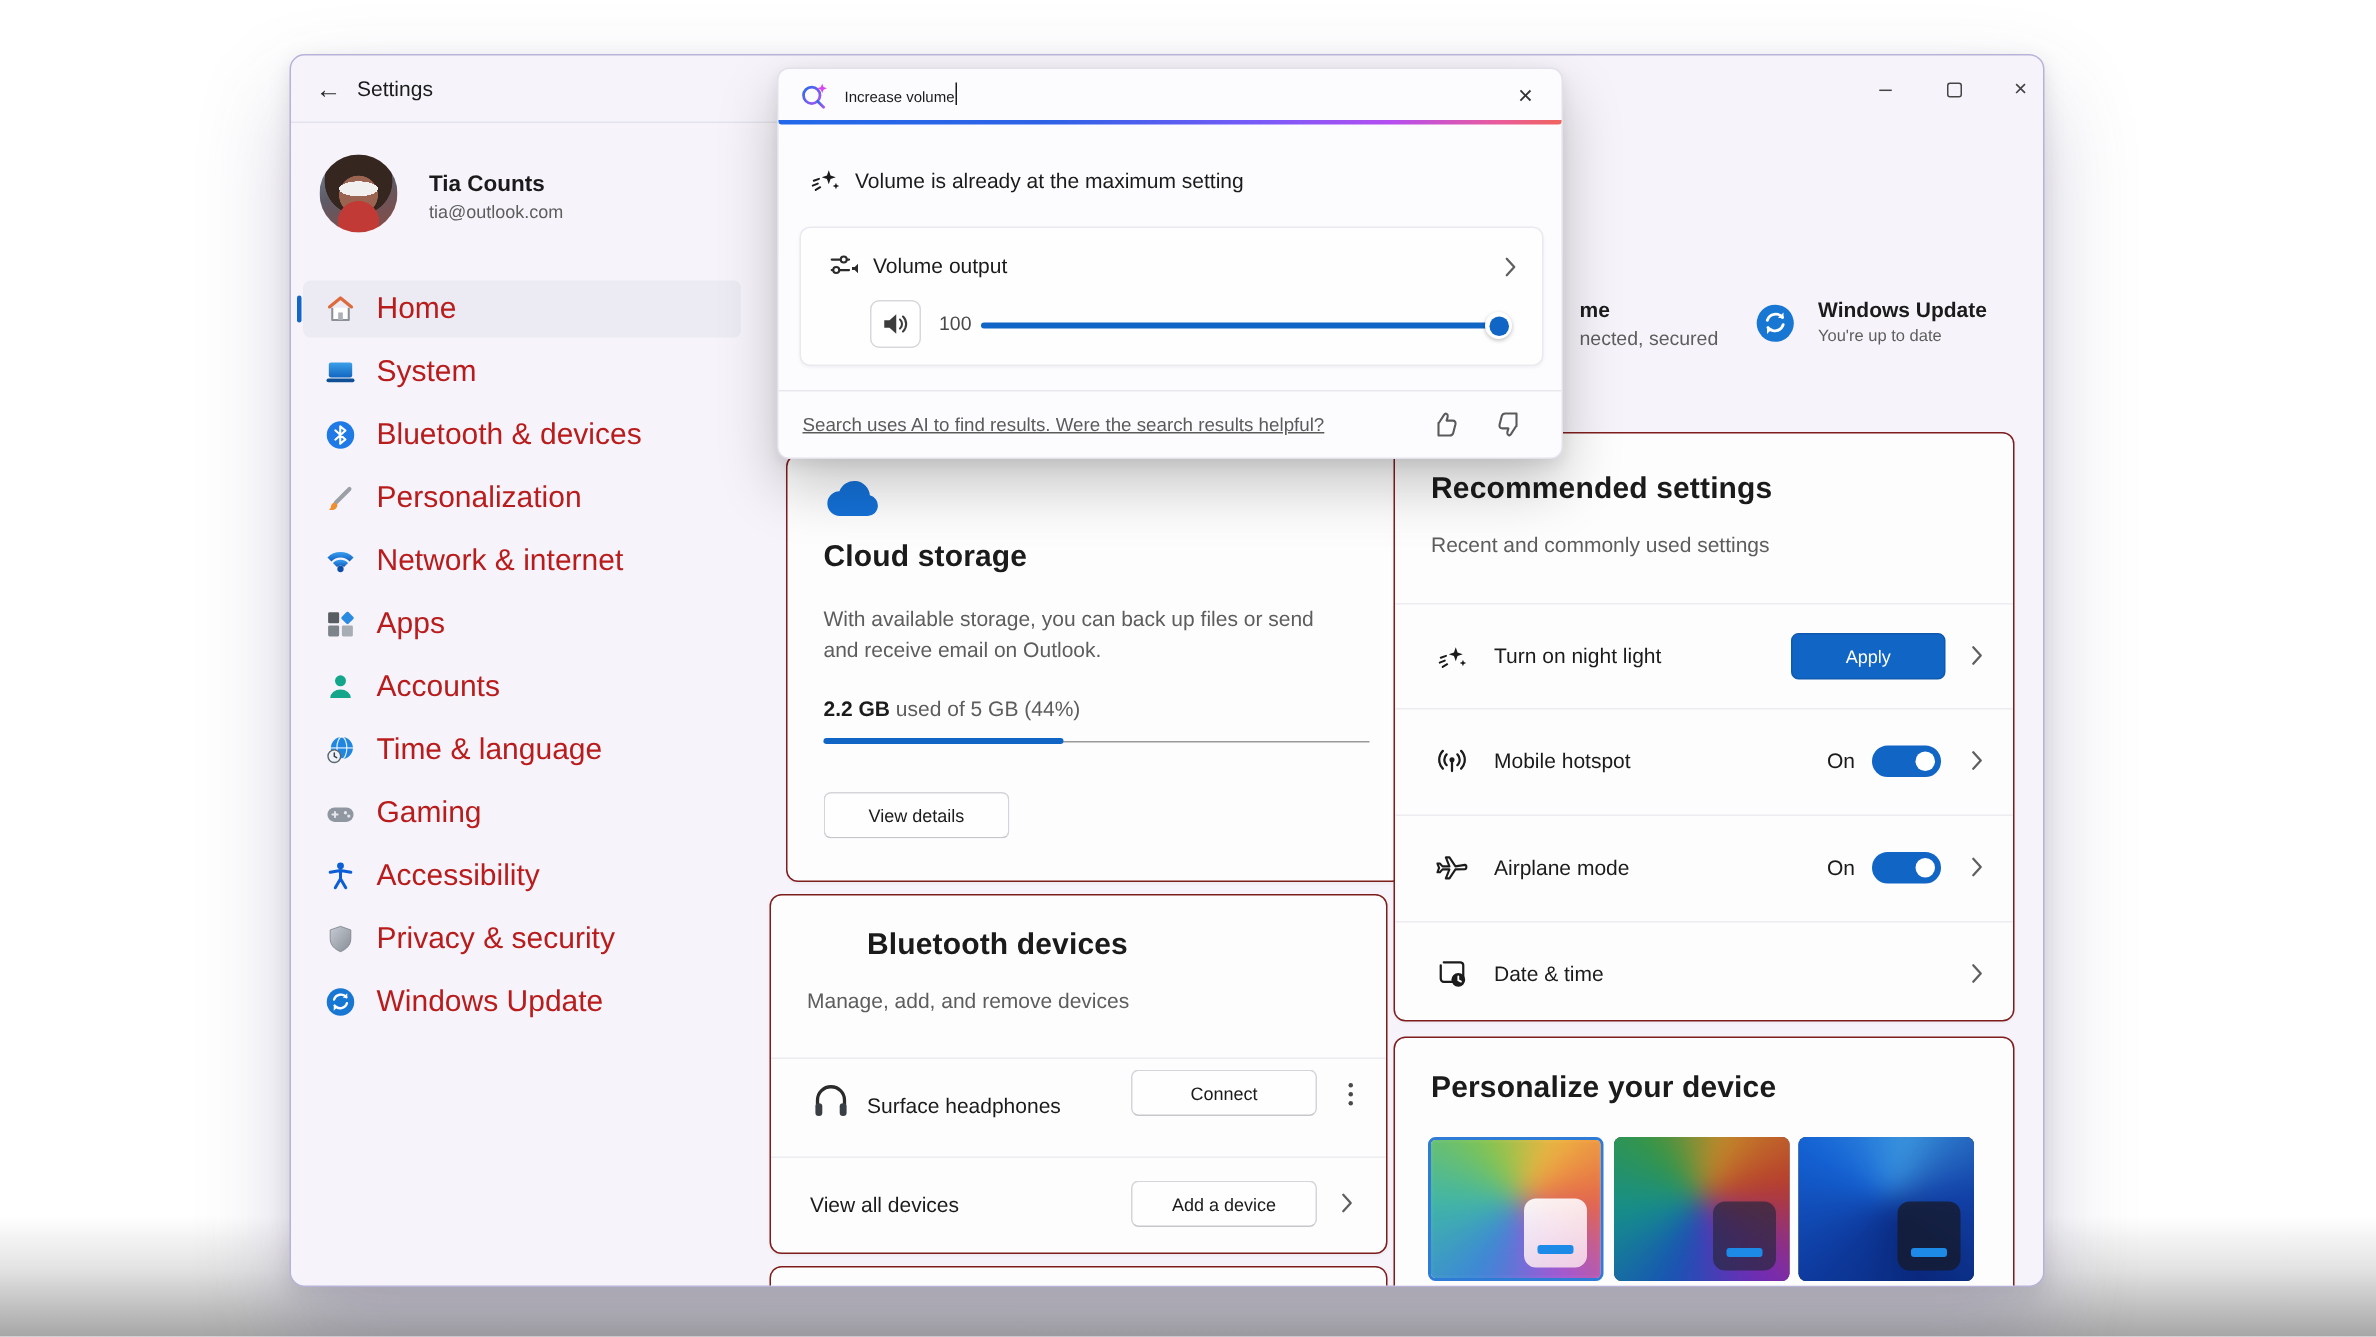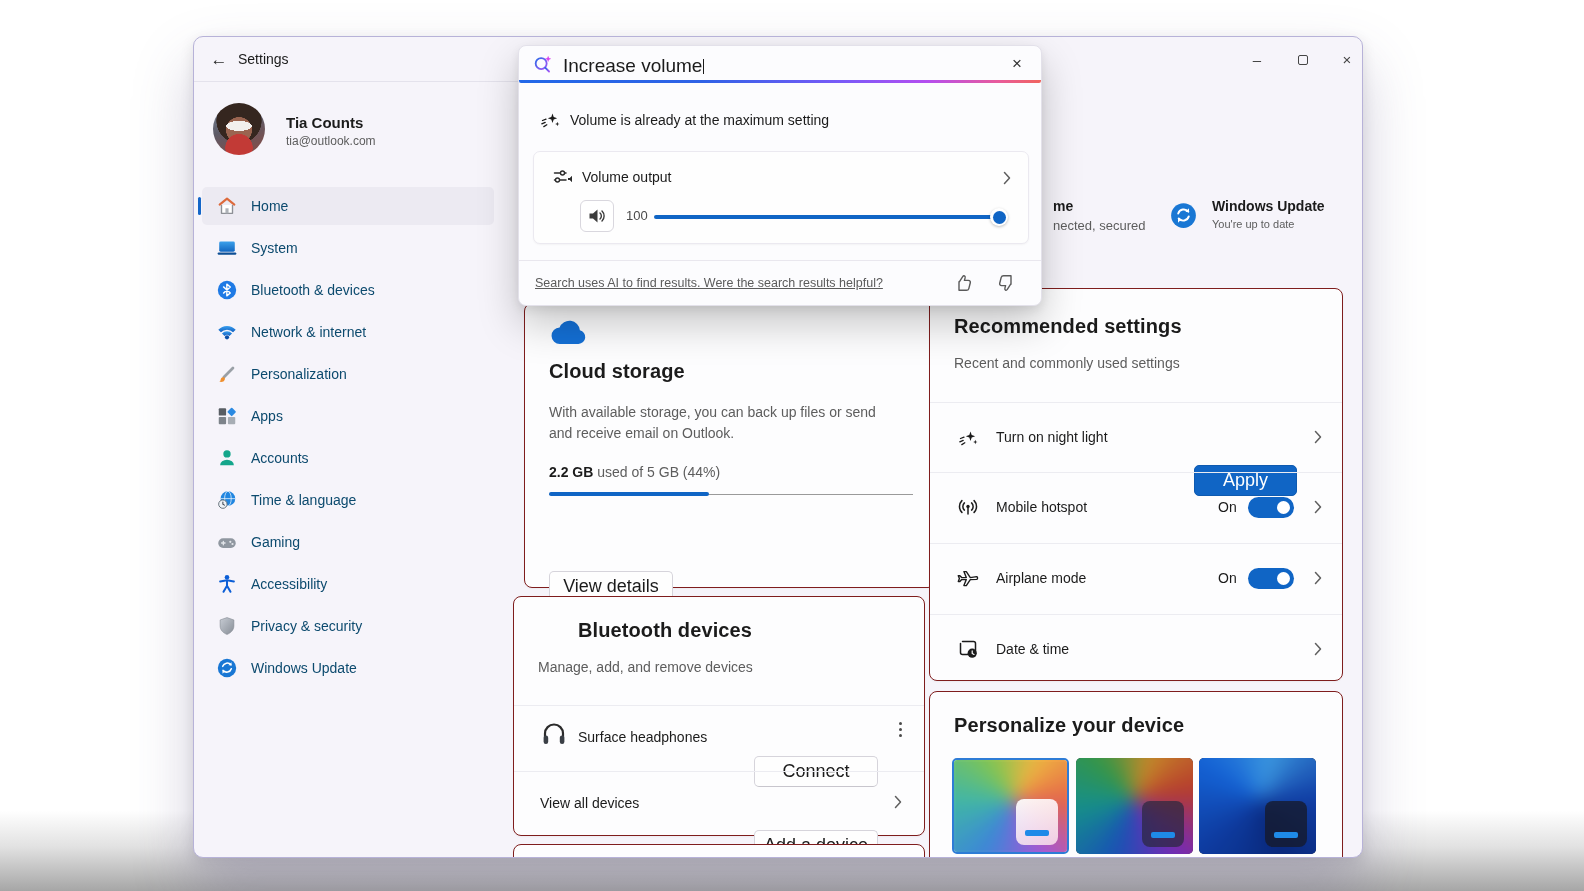--- a/index.html
+++ b/index.html
@@ -33,27 +33,27 @@
       linear-gradient(160deg,#7e8da0 0%, #5d5a66 45%, #8a4a42 100%);
   }
   .p-name { position:absolute; left:73px; top:11px; font-size:15px; font-weight:700; color:#1b1b1b; }
   .p-mail { position:absolute; left:73px; top:31px; font-size:12px; color:#5d5d5d; }
 
   .nav { position:absolute; left:8px; top:150px; width:292px; }
   .nav-item { position:relative; height:38px; margin-bottom:4px; border-radius:5px; display:flex; align-items:center; }
   .nav-item.active { background:#eceaf2; }
   .nav-item.active::before { content:""; position:absolute; left:-4px; top:10px; width:3px; height:18px; border-radius:2px; background:#1466c8; }
   .nav-ic { width:22px; height:22px; margin:0 13px 0 14px; flex:0 0 auto; }
-  .nav-lbl { font-size:14px; color:#0c4a6e; }
+  .nav-lbl { font-size:20px; color:#b91c1c; }
 
   
   .card { position:absolute; background:#fdfdfe; border:1px solid #7f1d1d; border-radius:8px; box-shadow:0 1px 2px rgba(0,0,0,.04); }
   .divider { position:absolute; left:0; right:0; height:1px; background:#ececf1; }
   .chev { width:8px; height:14px; }
-  .btn { display:flex; align-items:center; justify-content:center; height:31px; background:#fefefe; border:1px solid #d6d4db; border-bottom-color:#c8c6cd; border-radius:5px; font-size:18px; color:#1b1b1b;margin-top:43px; }
+  .btn { display:flex; align-items:center; justify-content:center; height:31px; background:#fefefe; border:1px solid #d6d4db; border-bottom-color:#c8c6cd; border-radius:5px; font-size:12px; color:#1b1b1b; }
   .btn-primary { background:#1065c5; border:1px solid #0e5ab0; color:#fff; }
   .toggle { position:relative; width:46px; height:21px; border-radius:11px; background:#1065c5; }
   .toggle .knob { position:absolute; right:4px; top:4px; width:13px; height:13px; border-radius:50%; background:#fff; }
 
   
   .wifi-frag-name { position:absolute; left:859px; top:161px; font-size:14px; font-weight:700; color:#1b1b1b; }
   .wifi-frag-stat { position:absolute; left:859px; top:181px; font-size:13px; color:#5d5d5d; }
   .wu-ic { position:absolute; left:976px; top:165px; width:27px; height:27px; }
   .wu-title { position:absolute; left:1018px; top:161px; font-size:14px; font-weight:700; color:#1b1b1b; }
   .wu-sub { position:absolute; left:1018px; top:181px; font-size:11px; color:#5d5d5d; }
@@ -114,21 +114,21 @@
   .t3 .mini-win { background:rgba(22,26,42,.78); }
   .mini-win i { position:absolute; left:50%; bottom:9px; transform:translateX(-50%); width:24px; height:6px; border-radius:2px; background:#1e8ae8; }
 
   .partial-card { left:319px; top:807px; width:412px; height:20px; border-bottom-left-radius:0; border-bottom-right-radius:0; }
 
   
   .flyout { position:absolute; left:324px; top:8px; width:524px; height:261px; background:#fcfcfe; border:1px solid #e3e1ea;
             border-radius:8px; box-shadow:0 18px 40px rgba(0,0,0,.22), 0 4px 10px rgba(0,0,0,.08); }
   .sf-searchrow { position:absolute; left:0; top:0; width:100%; height:35px; }
   .sf-icon { position:absolute; left:13px; top:7px; width:22px; height:22px; }
-  .sf-query { position:absolute; left:44px; top:9px; font-size:19px; color:#1b1b1b; }
+  .sf-query { position:absolute; left:44px; top:9px; font-size:10px; color:#1b1b1b; }
   .caret { display:inline-block; width:1px; height:15px; background:#1b1b1b; vertical-align:-2px; margin-left:1px; }
   .sf-close { position:absolute; right:12px; top:6px; width:24px; height:24px; font-size:17px; color:#333; text-align:center; line-height:23px; }
   .sf-underline { position:absolute; left:0; top:34px; width:100%; height:3px; border-radius:0 0 2px 2px;
     background:linear-gradient(90deg,#2268e8 0%, #2f62e6 35%, #7a5af8 62%, #b44ef0 78%, #e95b9a 92%, #f0645e 100%); }
   .sf-answer-ic { position:absolute; left:19px; top:61px; width:24px; height:24px; }
   .sf-answer { position:absolute; left:51px; top:66px; font-size:14px; color:#1b1b1b; }
   .vol-card { position:absolute; left:14px; top:105px; width:496px; height:93px; background:#fefefe; border:1px solid #ebe9f0; border-radius:7px; box-shadow:0 1px 2px rgba(0,0,0,.04); }
   .vol-ic { position:absolute; left:17px; top:13px; width:24px; height:24px; }
   .vol-title { position:absolute; left:48px; top:17px; font-size:14px; color:#1b1b1b; }
   .vol-chev { position:absolute; right:17px; top:19px; }
@@ -203,32 +203,32 @@
       </div>
       <div class="nav-item">
         <svg class="nav-ic" viewBox="0 0 24 24">
             <circle cx="12" cy="12" r="10" fill="#1f7ae5"></circle>
             <path d="M8.2 8.6 L15.6 15.2 L11.8 18.4 V5.6 L15.6 8.8 L8.2 15.4" fill="none" stroke="#ffffff" stroke-width="1.5" stroke-linejoin="round" stroke-linecap="round"></path>
           </svg>
         <span class="nav-lbl">Bluetooth &amp; devices</span>
       </div>
       <div class="nav-item">
         <svg class="nav-ic" viewBox="0 0 24 24">
+            <path d="M8.5 15.5 L18.5 5.5" stroke="#9aa0a6" stroke-width="3" stroke-linecap="round"></path>
+            <path d="M8.9 15.9 C7 14.8 5.2 16.2 5 18.6 C4.9 19.6 4.3 20 3.6 20.3 C5.8 21.3 9 20.6 9.6 18 C9.9 16.9 9.6 16.3 8.9 15.9 Z" fill="#ef8f2e"></path>
+          </svg>
+        <span class="nav-lbl">Personalization</span>
+      </div>
+      <div class="nav-item">
+        <svg class="nav-ic" viewBox="0 0 24 24">
             <path d="M2.5 9.5 A13 13 0 0 1 21.5 9.5 L18.6 12.3 A9 9 0 0 0 5.4 12.3 Z" fill="url(#gWifi)"></path>
             <path d="M6.5 13.5 A7.5 7.5 0 0 1 17.5 13.5 L14.6 16.3 A3.6 3.6 0 0 0 9.4 16.3 Z" fill="url(#gWifi)"></path>
             <circle cx="12" cy="17.8" r="2.3" fill="#0b4fa8"></circle>
           </svg>
         <span class="nav-lbl">Network &amp; internet</span>
-      </div>
-      <div class="nav-item">
-        <svg class="nav-ic" viewBox="0 0 24 24">
-            <path d="M8.5 15.5 L18.5 5.5" stroke="#9aa0a6" stroke-width="3" stroke-linecap="round"></path>
-            <path d="M8.9 15.9 C7 14.8 5.2 16.2 5 18.6 C4.9 19.6 4.3 20 3.6 20.3 C5.8 21.3 9 20.6 9.6 18 C9.9 16.9 9.6 16.3 8.9 15.9 Z" fill="#ef8f2e"></path>
-          </svg>
-        <span class="nav-lbl">Personalization</span>
       </div>
       <div class="nav-item">
         <svg class="nav-ic" viewBox="0 0 24 24">
             <rect x="3" y="3.5" width="8" height="8" rx="1" fill="#585d63"></rect>
             <rect x="3" y="13" width="8" height="8" rx="1" fill="#7d838a"></rect>
             <rect x="13" y="13" width="8" height="8" rx="1" fill="#a7adb4"></rect>
             <rect x="13.6" y="4.1" width="7" height="7" rx="1" transform="rotate(45 17.1 7.6)" fill="#2b8ae2"></rect>
           </svg>
         <span class="nav-lbl">Apps</span>
       </div>

